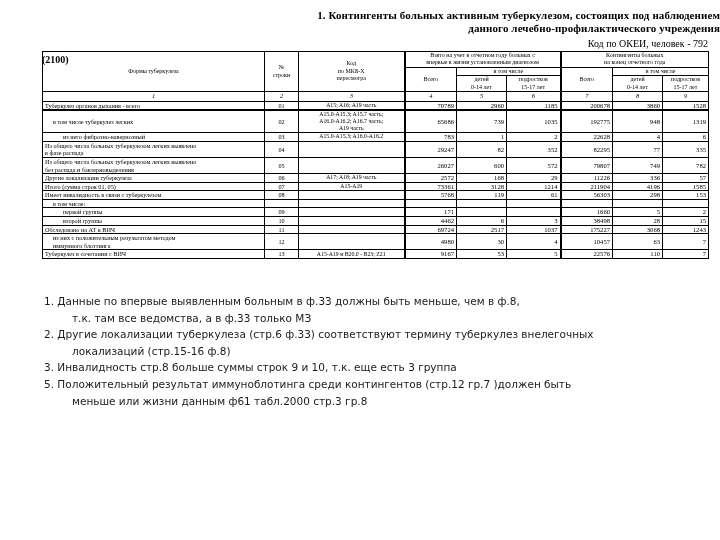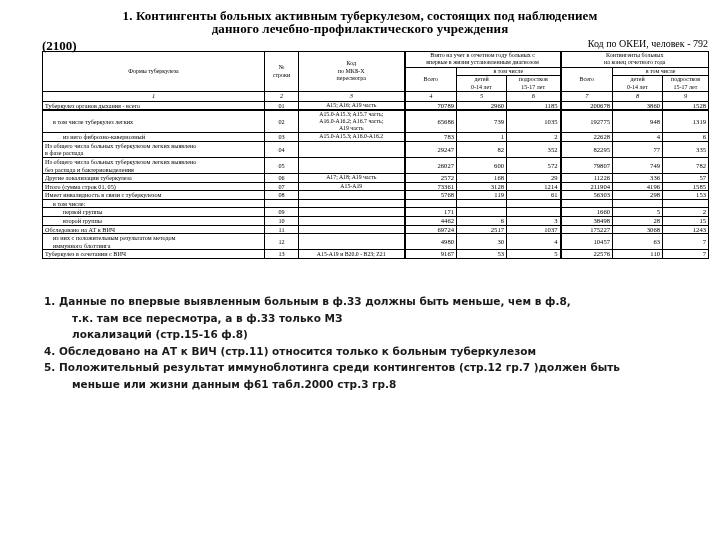--- a/index.html
+++ b/index.html
@@ -11,41 +11,41 @@
     width: 720px;
     height: 540px;
     overflow: hidden;
     font-family: "Liberation Serif", serif;
     color: #000000;
     position: relative;
   }
 
   
   .slide-title {
-    text-align: center;
+    text-align: right;
     font-weight: bold;
-    font-size: 13px;
+    font-size: 11px;
     line-height: 13px;
     padding-top: 9px;
     letter-spacing: .1px;
   }
   .slide-title .line1 { display: block; }
   .slide-title .line2 { display: block; }
 
   
   .above-row {
     position: relative;
     height: 13px;
     margin: 3px 0 0 0;
   }
   .form-code {
     position: absolute;
     left: 42px;
-    top: 0;
-    font-size: 13px;
+    top: 16px;
+    font-size: 10px;
     font-weight: bold;
   }
   .okei {
     position: absolute;
     right: 12px;
     top: 0;
     font-size: 10px;
   }
 
   
@@ -90,21 +90,21 @@
   .c-v8    { width: 50px; }
   .c-v9    { width: 46px; }
 
   
   .notes {
     margin: 34px 0 0 0;
     padding: 0 22px 0 44px;
     font-family: "DejaVu Sans", sans-serif;
     font-size: 10.5px;
     line-height: 16.6px;
-    font-weight: bold;
+    font-weight: normal;
     color: #1a1a1a;
   }
   .notes .note { margin: 0; }
   .notes .cont { padding-left: 28px; display: block; }
 </style>
 </head>
 <body>
 
 <div class="slide-title">
   <span class="line1">1.  Контингенты больных активным туберкулезом, состоящих под наблюдением</span>
@@ -352,18 +352,18 @@
           <td class="val v-thick-r">5</td>
           <td class="val">22576</td>
           <td class="val">110</td>
           <td class="val">7</td>
         </tr>
       </tbody>
 </table>
 </div>
 
 <div class="notes" id="notes">
-    <p class="note"><span>1. Данные по впервые выявленным больным в ф.33 должны быть меньше, чем в ф.8,</span><span class="cont">т.к. там все пересмотра, а в ф.33 только МЗ</span></p>
-    <p class="note"><span class="cont">локализаций (стр.15-16 ф.8)</span></p>
-    <p class="note"><span>4. Обследовано на АТ к ВИЧ (стр.11) относится только к больным туберкулезом</span></p>
+    <p class="note"><span>1. Данные по впервые выявленным больным в ф.33 должны быть меньше, чем в ф.8,</span><span class="cont">т.к. там все ведомства, а в ф.33 только МЗ</span></p>
+    <p class="note"><span>2. Другие локализации туберкулеза (стр.6 ф.33) соответствуют термину туберкулез внелегочных</span><span class="cont">локализаций (стр.15-16 ф.8)</span></p>
+    <p class="note"><span>3. Инвалидность стр.8 больше суммы строк 9 и 10, т.к. еще есть 3 группа</span></p>
     <p class="note"><span>5. Положительный результат иммуноблотинга среди контингентов (стр.12 гр.7 )должен быть</span><span class="cont">меньше или жизни данным  ф61 табл.2000 стр.3 гр.8</span></p>
     <p class="note"></p>
   </div>
 
 </body></html>

